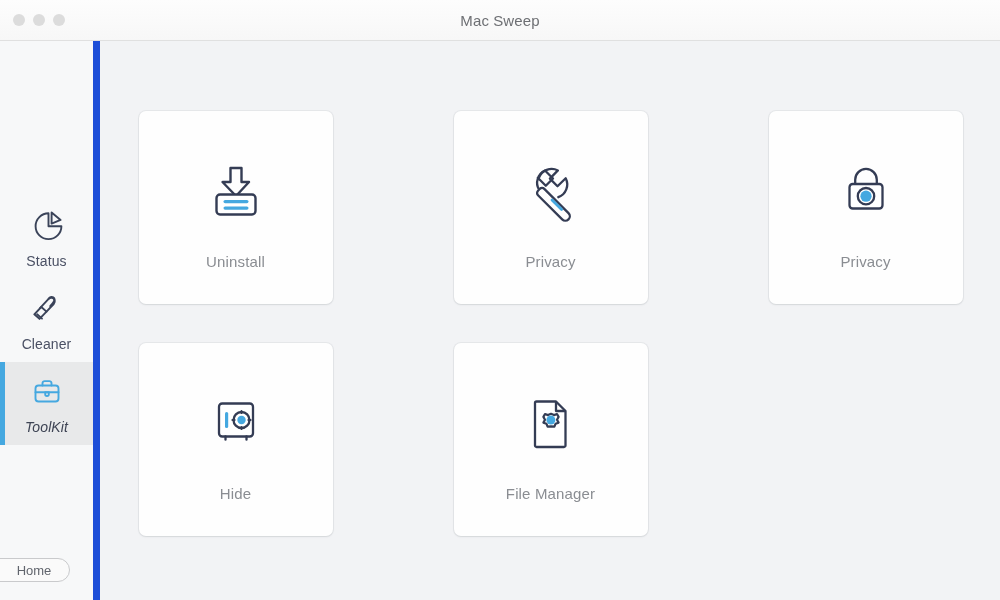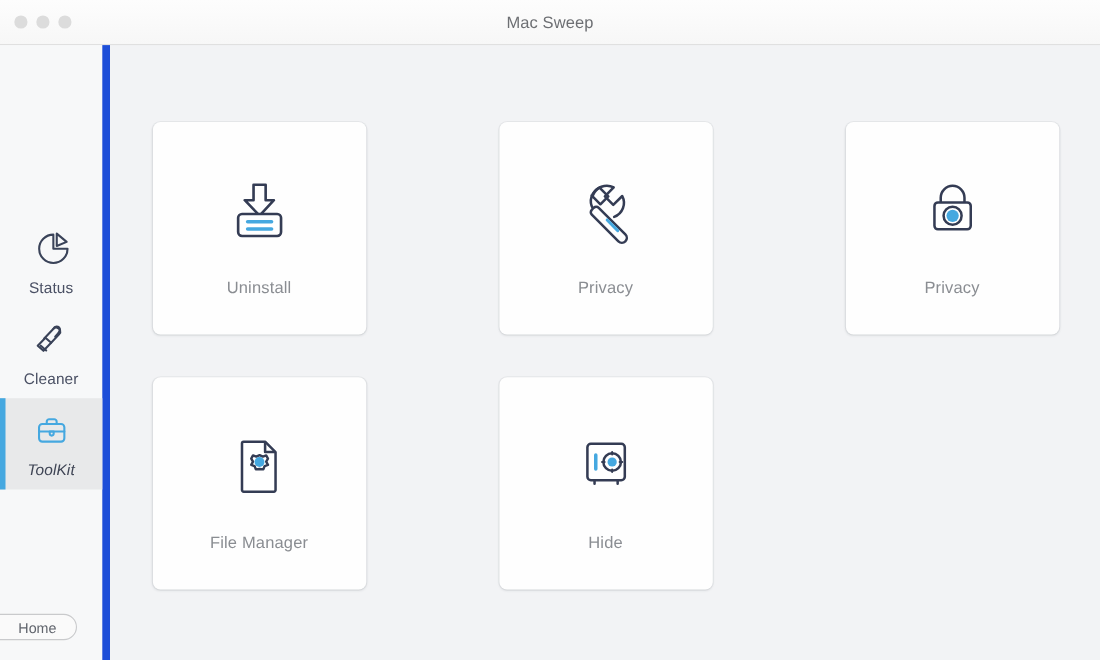--- a/index.html
+++ b/index.html
@@ -199,38 +199,38 @@
             <path d="M28.2 28.5 v-4.8 a10.8 10.8 0 0 1 21.6 0 v4.8" fill="none" stroke="#343c54" stroke-width="2.3" stroke-linecap="round"></path>
             <rect x="22.5" y="28.0" width="33" height="24.5" rx="3.2" fill="#ffffff" stroke="#343c54" stroke-width="2.3"></rect>
             <circle cx="39" cy="40.2" r="8.2" fill="none" stroke="#343c54" stroke-width="2.3"></circle>
             <circle cx="39" cy="40.2" r="5.6" fill="#45a8e0"></circle>
           </svg>
           <span class="caption">Privacy</span>
         </div>
 
         <div class="card">
           <svg class="glyph" viewBox="0 0 78 72">
-            <path d="M24.5 13.5 h19.5 l9.5 9.5 v34.5 a1.5 1.5 0 0 1 -1.5 1.5 H24.5 a1.5 1.5 0 0 1 -1.5-1.5 V15 a1.5 1.5 0 0 1 1.5-1.5 z" fill="#ffffff" stroke="#343c54" stroke-width="2.3" stroke-linejoin="round"></path>
-            <path d="M44.0 13.8 v9.2 h9.2" fill="none" stroke="#343c54" stroke-width="2.3" stroke-linejoin="round"></path>
-            <path d="M39 25.8 l3.0 1.3 l3.0-1.1 l1.6 2.9 l-1.6 2.8 l1.6 2.9 l-3.0 1.1 l-1.2 3.0 l-3.4-.4 l-3.4 .4 l-1.2-3.0 l-3.0-1.1 l1.6-2.9 l-1.6-2.8 l1.6-2.9 l3.0 1.1 z" fill="#ffffff" stroke="#343c54" stroke-width="2.2" stroke-linejoin="round"></path>
-            <circle cx="38.9" cy="32.0" r="4.5" fill="#45a8e0"></circle>
-          </svg>
-          <span class="caption">File Manager</span>
-        </div>
-
-        <div class="card">
-          <svg class="glyph" viewBox="0 0 78 72">
             <rect x="22.0" y="15.5" width="34" height="33" rx="3.2" fill="#ffffff" stroke="#343c54" stroke-width="2.3"></rect>
             <rect x="28.0" y="24.0" width="3.2" height="16" rx="1.6" fill="#45a8e0"></rect>
             <circle cx="44.5" cy="32.0" r="8.0" fill="none" stroke="#343c54" stroke-width="2.3"></circle>
             <circle cx="44.5" cy="32.0" r="4.2" fill="#45a8e0"></circle>
             <path d="M44.5 22.8 v2.4 M44.5 38.8 v2.4 M35.3 32.0 h2.4 M51.3 32.0 h2.4" stroke="#343c54" stroke-width="1.8" stroke-linecap="round"></path>
             <path d="M28.5 48.5 v3.2 M49.5 48.5 v3.2" stroke="#343c54" stroke-width="2.3" stroke-linecap="round"></path>
           </svg>
           <span class="caption">Hide</span>
         </div>
 
+        <div class="card">
+          <svg class="glyph" viewBox="0 0 78 72">
+            <path d="M24.5 13.5 h19.5 l9.5 9.5 v34.5 a1.5 1.5 0 0 1 -1.5 1.5 H24.5 a1.5 1.5 0 0 1 -1.5-1.5 V15 a1.5 1.5 0 0 1 1.5-1.5 z" fill="#ffffff" stroke="#343c54" stroke-width="2.3" stroke-linejoin="round"></path>
+            <path d="M44.0 13.8 v9.2 h9.2" fill="none" stroke="#343c54" stroke-width="2.3" stroke-linejoin="round"></path>
+            <path d="M39 25.8 l3.0 1.3 l3.0-1.1 l1.6 2.9 l-1.6 2.8 l1.6 2.9 l-3.0 1.1 l-1.2 3.0 l-3.4-.4 l-3.4 .4 l-1.2-3.0 l-3.0-1.1 l1.6-2.9 l-1.6-2.8 l1.6-2.9 l3.0 1.1 z" fill="#ffffff" stroke="#343c54" stroke-width="2.2" stroke-linejoin="round"></path>
+            <circle cx="38.9" cy="32.0" r="4.5" fill="#45a8e0"></circle>
+          </svg>
+          <span class="caption">File Manager</span>
+        </div>
+
 
       </div>
     </div>
 
   </div>
 </div>
 
 </body></html>

